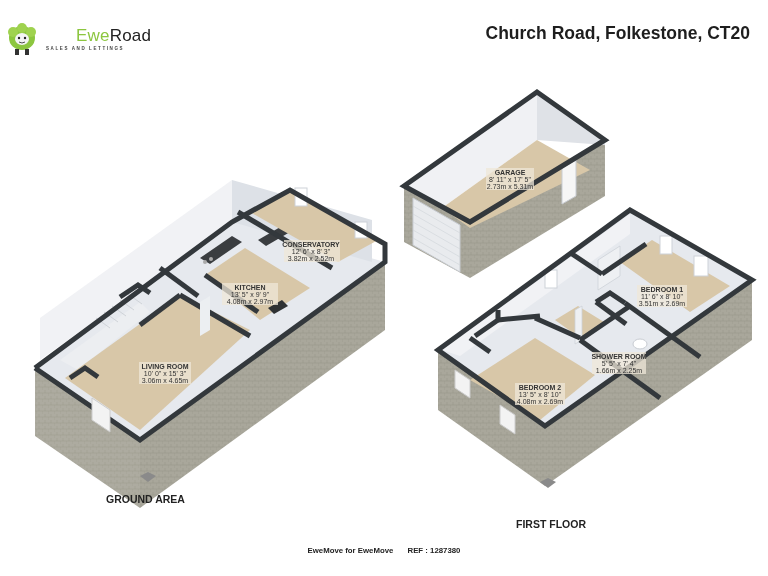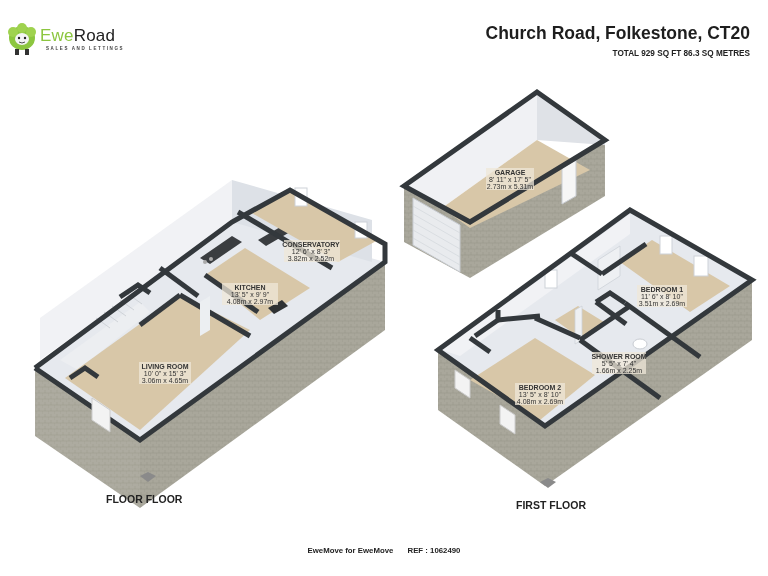--- a/index.html
+++ b/index.html
@@ -1,19 +1,19 @@
 <!DOCTYPE html>
 <html><head>
 <meta charset="utf-8">
 <style>
   html, body { margin:0; padding:0; background:#ffffff; }
   body { width:768px; height:576px; position:relative; overflow:hidden; font-family:"Liberation Sans", sans-serif; color:#222; }
   .logo { position:absolute; left:6px; top:20px; width:130px; height:40px; }
   .logo-brand { position:absolute; left:34px; top:6px; font-size:17px; color:#222; letter-spacing:0.2px; }
-  .logo-brand .ewe { color:#8cc63f; }
+  .logo-brand .ewe { color:#8cc63f;margin-left:36px; }
   .logo-tag { position:absolute; left:40px; top:26px; font-size:4.5px; letter-spacing:1.6px; color:#444; font-weight:bold; }
   .title { position:absolute; right:18px; top:23px; font-size:17.5px; font-weight:bold; color:#1e1e1e; text-align:right; }
   .area-lines { position:absolute; right:18px; top:48px; text-align:right; font-size:8.2px; font-weight:bold; color:#222; line-height:11px; }
   .floor-label { position:absolute; font-size:10.5px; font-weight:bold; color:#222; }
   .footer { position:absolute; top:546px; left:0; width:768px; text-align:center; font-size:7.8px; font-weight:bold; color:#222; }
   .footer span { margin:0 6px; }
   svg.plan { position:absolute; left:0; top:0; }
   .room-label { font-family:"Liberation Sans", sans-serif; font-size:7px; fill:#333; text-anchor:middle; }
   .room-label.name { font-weight:bold; }
 </style>
@@ -32,21 +32,20 @@
     <path d="M13 20 Q16 22 19 20" stroke="#222" stroke-width="0.8" fill="none"></path>
     <rect x="9" y="27" width="4" height="6" fill="#333"></rect>
     <rect x="19" y="27" width="4" height="6" fill="#333"></rect>
   </svg>
   <div class="logo-brand"><span class="ewe">Ewe</span><span>Road</span></div>
   <div class="logo-tag">SALES AND LETTINGS</div>
 </div>
 
 <div class="title">Church Road, Folkestone, CT20</div>
 <div class="area-lines">
-  <div>TOTAL 929 SQ FT 86.3 SQ METRES</div>
 </div>
 
 <svg class="plan" width="768" height="576" viewBox="0 0 768 576">
   <defs>
     <pattern id="brick" width="6" height="6" patternUnits="userSpaceOnUse">
       <rect width="6" height="6" fill="#a9a79b"></rect>
       <path d="M0 3 L6 3 M3 0 L3 3 M0 3 L0 6" stroke="#97958a" stroke-width="0.6"></path>
     </pattern>
   </defs>
 
@@ -209,19 +208,19 @@
     <g>
       <rect x="515" y="383" width="50" height="22" fill="#efe7d8" opacity="0.75"></rect>
       <text class="room-label name" x="540" y="390">BEDROOM 2</text>
       <text class="room-label" x="540" y="397">13' 5" x 8' 10"</text>
       <text class="room-label" x="540" y="404">4.08m x 2.69m</text>
     </g>
     <polygon points="540,482 548,478 556,482 548,488" fill="#8a8a8a"></polygon>
   </g>
 </svg>
 
-<div class="floor-label" style="left:106px; top:493px;">FLOOR FLOOR</div>
-<div class="floor-label" style="left:516px; top:499px;">FIRST FLOOR</div>
+<div class="floor-label" style="left:106px; top:493px;">GROUND AREA</div>
+<div class="floor-label" style="left:516px; top:518px;">FIRST FLOOR</div>
 
 <div class="footer">
   <span>EweMove for EweMove</span>
-  <span>REF : 1062490</span>
+  <span>REF : 1287380</span>
 </div>
 
 </body></html>

